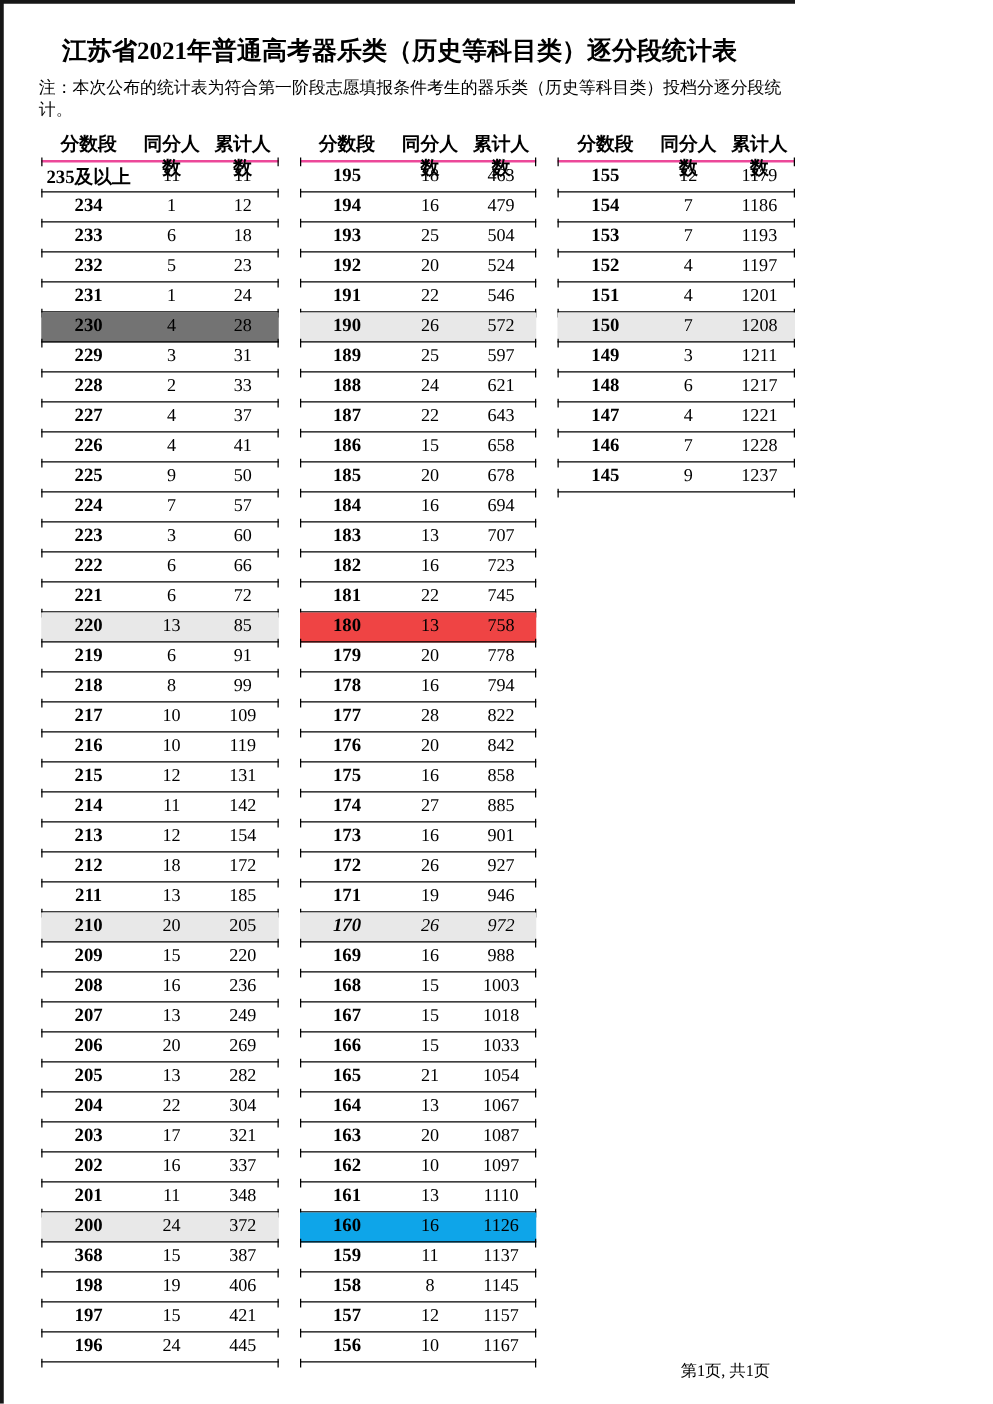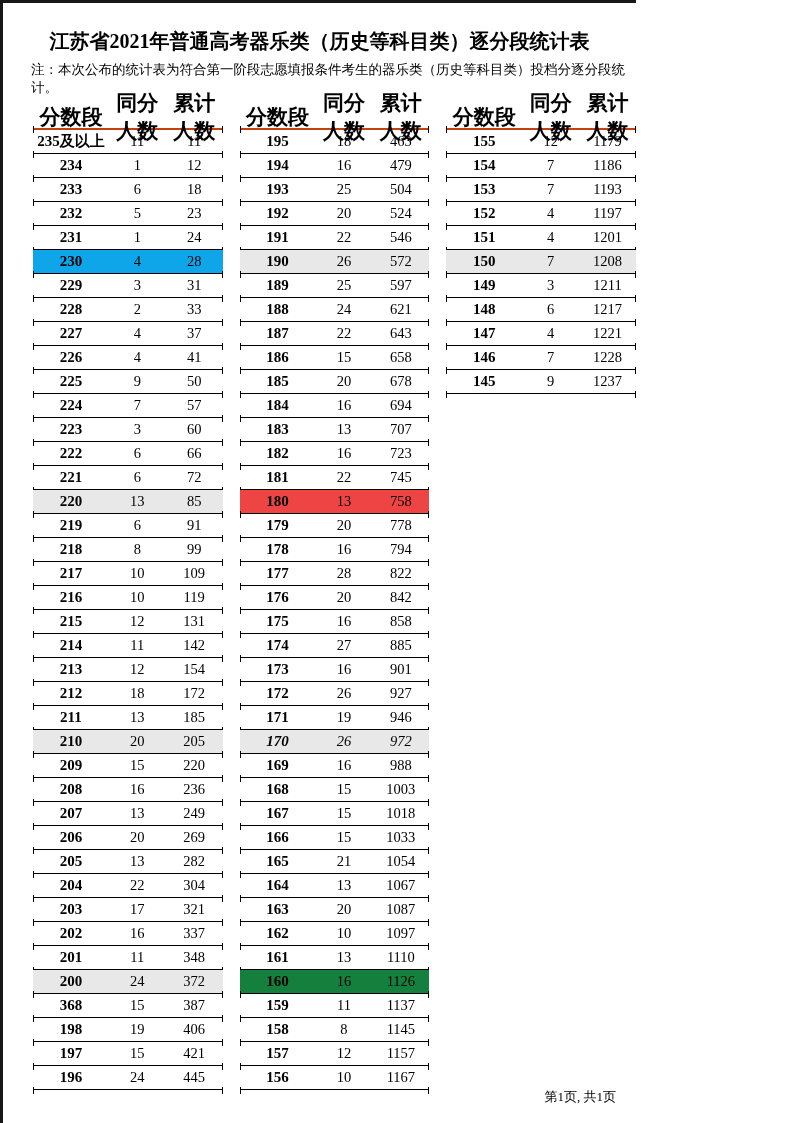--- a/index.html
+++ b/index.html
@@ -29,25 +29,24 @@
   .tables {
     display:flex;
     align-items:flex-start;
     gap:17px;
     padding-left:30px;
     margin-top:9px;
   }
   .group { width:236px; }
   .ghead {
     display:flex;
-    align-items:center;
     height:22px;
-    font-size:21px;
+    font-size:15px;
     font-weight:bold;
-    border-bottom:2px solid #c2410c;
+    border-bottom:2px solid #ec4899;
     position:relative;
   }
   .grow {
     display:flex;
     align-items:center;
     height:23px;
     border-bottom:1px solid #000;
     position:relative;
     font-size:14.5px;
   }
@@ -107,21 +106,21 @@
           <div class="grow">
             <span class="c1">232</span>
             <span class="c2">5</span>
             <span class="c3">23</span>
           </div>
           <div class="grow">
             <span class="c1">231</span>
             <span class="c2">1</span>
             <span class="c3">24</span>
           </div>
-          <div class="grow" style="background: #0ea5e9; align-items: center;">
+          <div class="grow" style="background: #737373; align-items: center;">
             <span class="c1">230</span>
             <span class="c2">4</span>
             <span class="c3">28</span>
           </div>
           <div class="grow">
             <span class="c1">229</span>
             <span class="c2">3</span>
             <span class="c3">31</span>
           </div>
           <div class="grow">
@@ -467,21 +466,21 @@
           <div class="grow">
             <span class="c1">162</span>
             <span class="c2">10</span>
             <span class="c3">1097</span>
           </div>
           <div class="grow">
             <span class="c1">161</span>
             <span class="c2">13</span>
             <span class="c3">1110</span>
           </div>
-          <div class="grow" style="background: #15803d;">
+          <div class="grow" style="background: #0ea5e9;">
             <span class="c1">160</span>
             <span class="c2">16</span>
             <span class="c3">1126</span>
           </div>
           <div class="grow">
             <span class="c1">159</span>
             <span class="c2">11</span>
             <span class="c3">1137</span>
           </div>
           <div class="grow">

